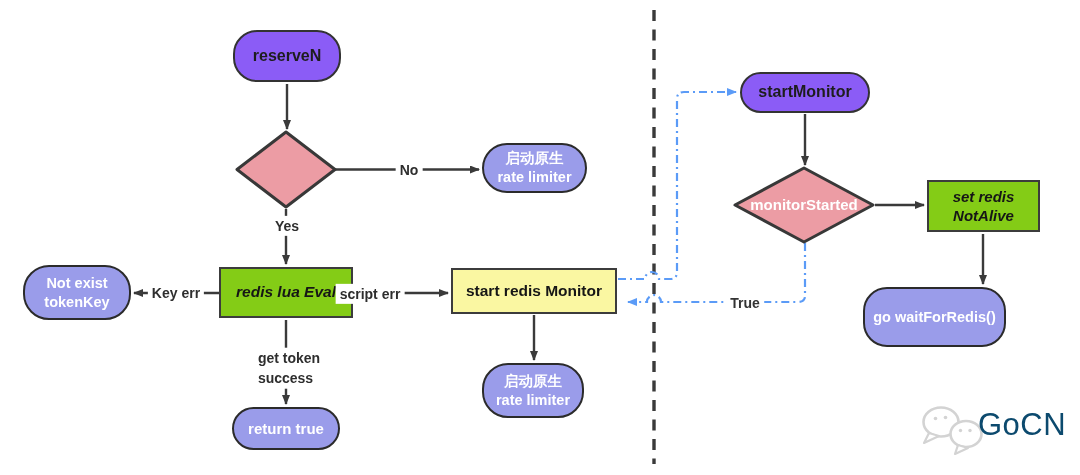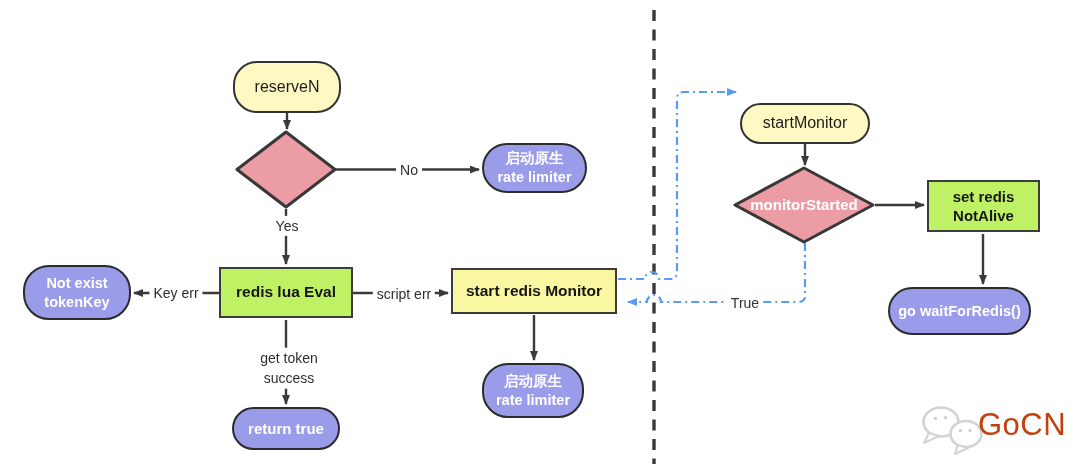--- a/index.html
+++ b/index.html
@@ -6,49 +6,49 @@
   body { background:#ffffff; font-family:"Liberation Sans","DejaVu Sans",sans-serif; }
   #canvas {
     position:relative; width:1080px; height:475px; background:#ffffff; overflow:hidden;
   }
   #wires { position:absolute; left:0; top:0; z-index:1; }
   .node {
     position:absolute; z-index:2; display:flex; align-items:center; justify-content:center;
     text-align:center; white-space:pre-line; line-height:1.3;
   }
   .terminal {
-    background:#fef9c3; border:2.5px solid #333333; border-radius:24px;
-    font-size:16px; font-weight:400; color:#1d1d1d;margin-top:31px;
+    background:#8b5cf6; border:2.5px solid #333333; border-radius:24px;
+    font-size:16px; font-weight:700; color:#1d1d1d;
   }
   .stadium {
     background:#9A9CEA; border:2.5px solid #2b2b2b; border-radius:26px;
     color:#ffffff; font-weight:600; font-size:14.5px;
   }
   .rect-orange {
-    background:#bef264; border:2.2px solid #3c3c3c;
-    color:#161616; font-weight:600; font-size:15.5px;
+    background:#84cc16; border:2.2px solid #3c3c3c;
+    color:#161616; font-weight:600; font-size:15.5px;font-style:italic;
   }
   .rect-yellow {
     background:#FAF7A2; border:2.5px solid #3c3c3c;
     color:#161616; font-weight:600; font-size:15.5px;
   }
   .diamond-label {
     position:absolute; z-index:2; display:flex; align-items:center; justify-content:center;
     color:#ffffff; font-weight:600; font-size:15px; text-align:center; white-space:pre-line;
     line-height:1.35;
   }
   .edge-label {
     position:absolute; z-index:3; background:#ffffff; color:#2e2e2e;
-    font-size:14px; font-weight:400; padding:0 4px; text-align:center;
+    font-size:14px; font-weight:700; padding:0 4px; 
     white-space:pre-line; transform:translate(-50%,-50%); line-height:1.45;
   }
   .edge-label.blue-ctx { color:#333333; }
   .watermark-text {
     position:absolute; z-index:2; left:978px; top:407px;
-    color:#c2410c; font-size:31px; font-weight:500; letter-spacing:0.5px;
+    color:#0c4a6e; font-size:31px; font-weight:500; letter-spacing:0.5px;
   }
 </style>
 </head>
 <body>
 
 <div id="canvas">
 
   <svg id="wires" width="1080" height="475" viewBox="0 0 1080 475">
     <defs>
       <marker id="ah" markerUnits="userSpaceOnUse" markerWidth="12" markerHeight="10" refX="9" refY="4" orient="auto">
@@ -112,25 +112,25 @@
   <div class="node stadium" style="left:482px; top:363px; width:102px; height:55px;">启动原生
 rate limiter</div>
 
   <div class="node terminal" style="left:740px; top:72px; width:130px; height:41px; border-radius:21px;text-align:center;">startMonitor</div>
 
   <div class="diamond-label" style="left:735px; top:168px; width:138px; height:74px;">monitorStarted</div>
 
   <div class="node rect-orange" style="left:927px; top:180px; width:113px; height:52px; font-size:15px;">set redis
 NotAlive</div>
 
-  <div class="node stadium" style="left:888px; top:287px; width:143px; height:48px; border-radius:24px;">go waitForRedis()</div>
+  <div class="node stadium" style="left:863px; top:287px; width:143px; height:60px; border-radius:24px;">go waitForRedis()</div>
 
   <span class="edge-label" style="left:409px; top:170px;">No</span>
   <span class="edge-label" style="left:287px; top:226px;">Yes</span>
   <span class="edge-label" style="left:176px; top:293px;">Key err</span>
-  <span class="edge-label" style="left:404px; top:294px;">script err</span>
+  <span class="edge-label" style="left:370px; top:294px;">script err</span>
   <span class="edge-label" style="left:289px; top:368px;">get token
 success</span>
   <span class="edge-label blue-ctx" style="left:745px; top:303px;">True</span>
 
   <div class="watermark-text">GoCN</div>
 
 </div>
 
 </body></html>

